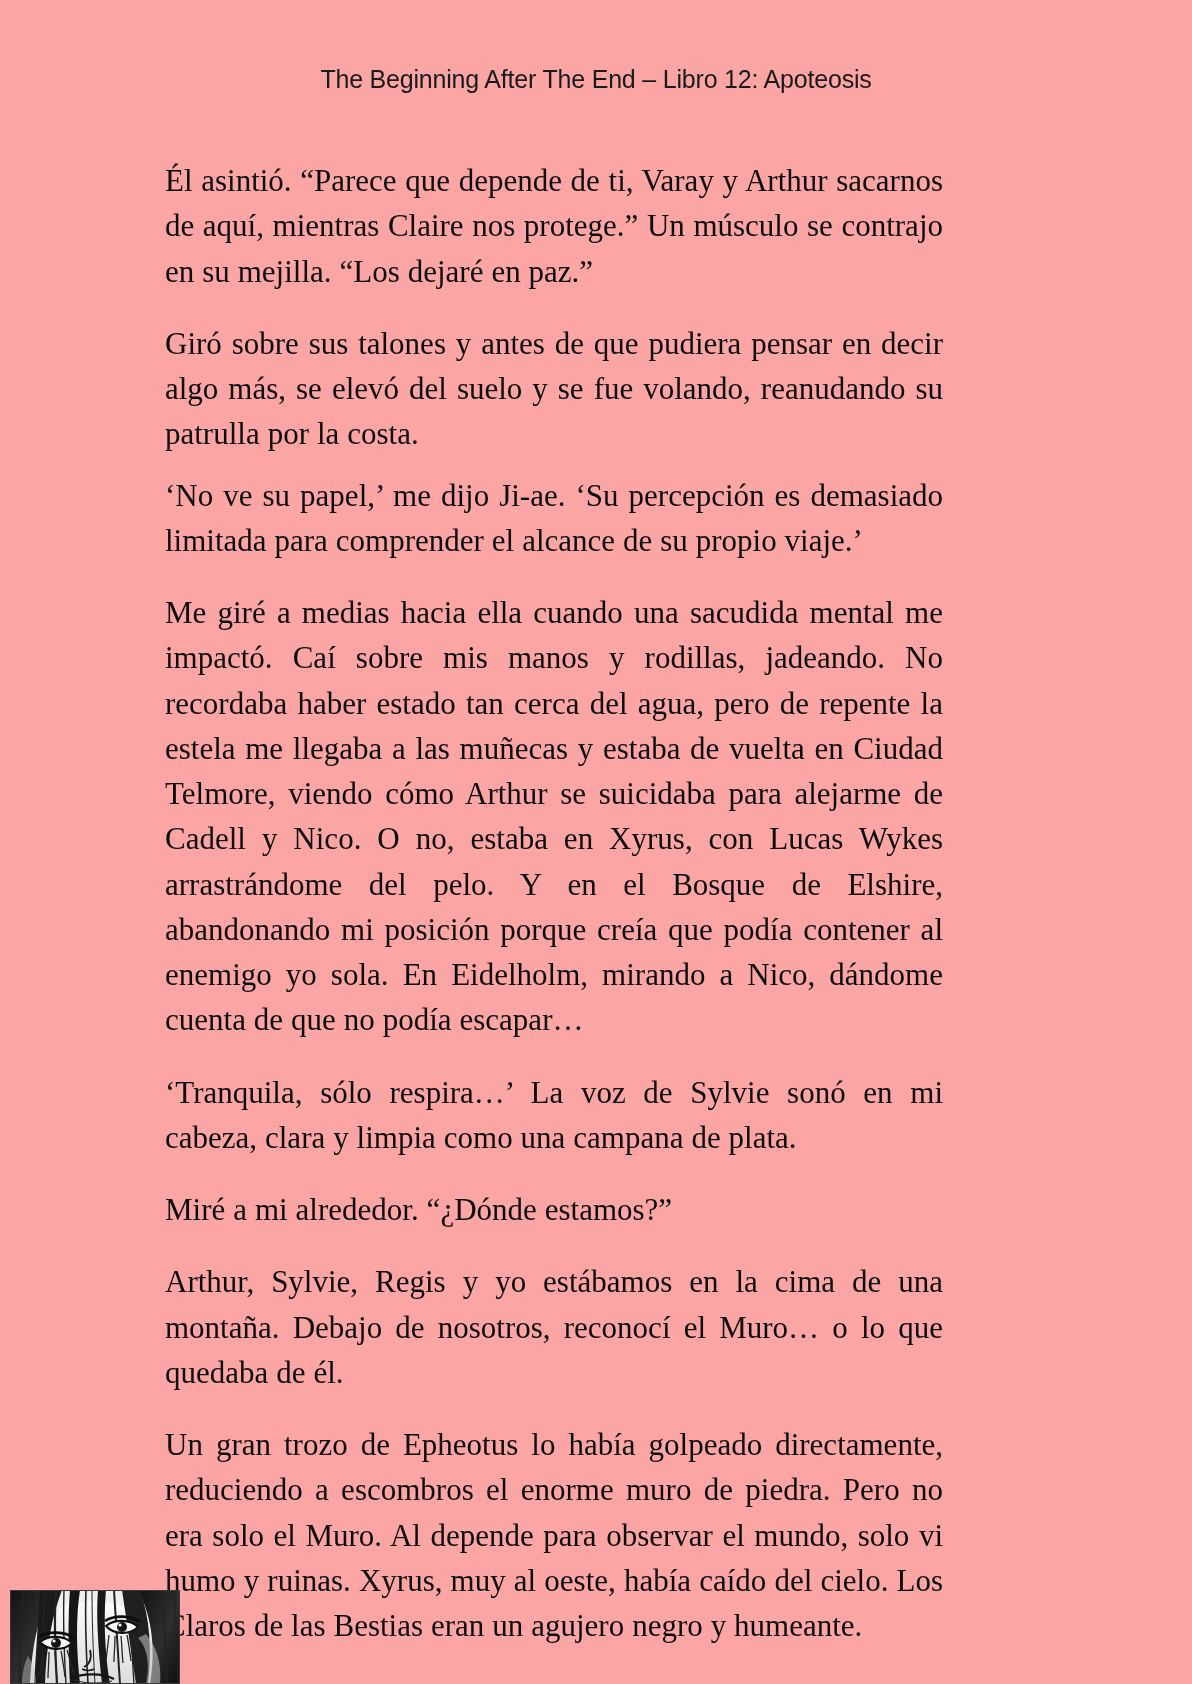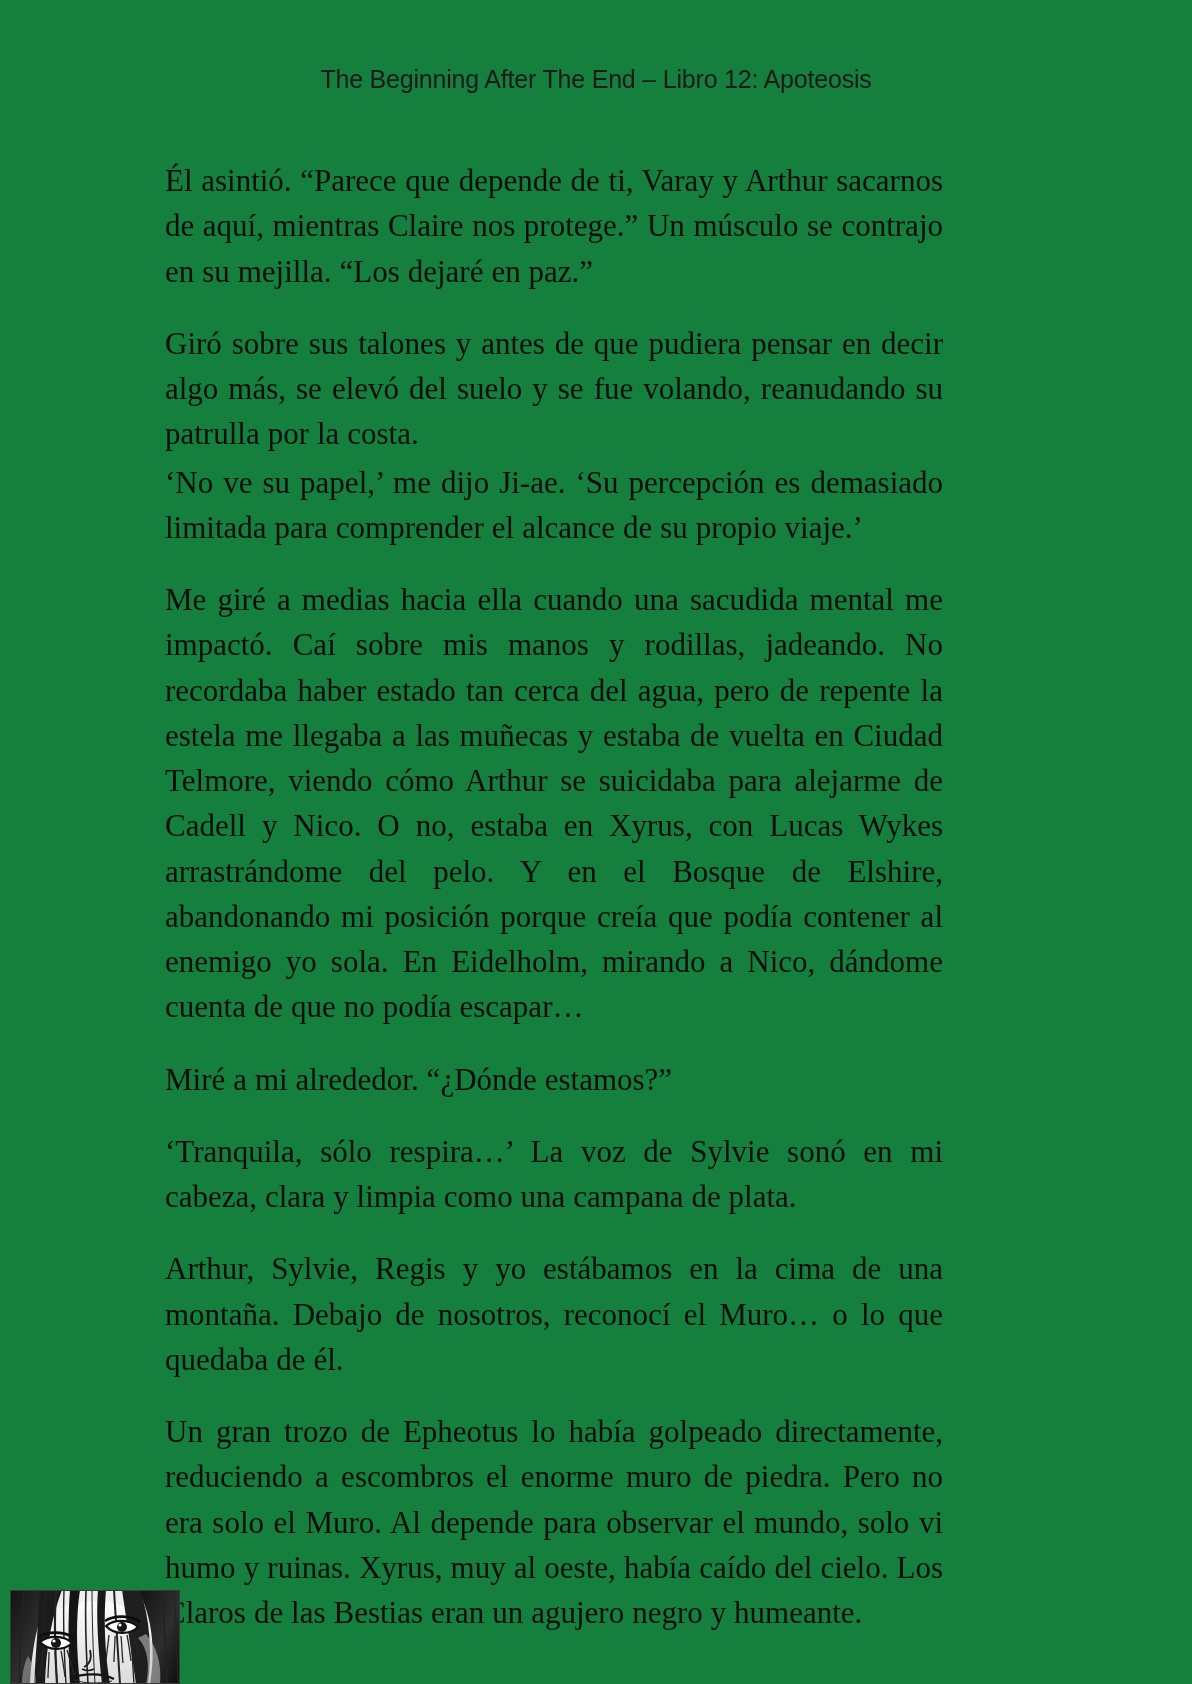--- a/index.html
+++ b/index.html
@@ -12,21 +12,21 @@
     height: 1684px;
     position: relative;
     overflow: hidden;
     font-family: "Liberation Serif", serif;
     color: #000000;
   }
 
   .page {
     position: absolute;
     inset: 0;
-    background: #15803d;
+    background: #fca5a5;
   }
 
   
   .doc-header {
     position: absolute;
     left: 0;
     top: 62px;
     width: 1192px;
     text-align: center;
     font-family: "Liberation Sans", sans-serif;
@@ -52,21 +52,21 @@
     font-family: "Liberation Serif", serif;
     font-size: 31px;
     line-height: 1.46;
     text-align: justify;
     text-justify: inter-word;
     margin: 0 0 27px 0;
     color: #0d0d0d;
     word-spacing: 0.2px;
   }
   .para.tight {
-    margin-bottom: 3px;
+    margin-bottom: 16px;
   }
   .para:last-child {
     margin-bottom: 0;
   }
 
   
   .illustration {
     position: absolute;
     left: 10px;
     top: 1590px;
@@ -88,22 +88,22 @@
 
   <div class="doc-header">
     <span class="hline">The Beginning After The End – Libro 12: Apoteosis</span>
   </div>
 
   <div class="body-col">
     <p class="para">Él asintió. “Parece que depende de ti, Varay y Arthur sacarnos de aquí, mientras Claire nos protege.” Un músculo se contrajo en su mejilla. “Los dejaré en paz.”</p>
     <p class="para tight">Giró sobre sus talones y antes de que pudiera pensar en decir algo más, se elevó del suelo y se fue volando, reanudando su patrulla por la costa.</p>
     <p class="para">‘No ve su papel,’ me dijo Ji-ae. ‘Su percepción es demasiado limitada para comprender el alcance de su propio viaje.’</p>
     <p class="para">Me giré a medias hacia ella cuando una sacudida mental me impactó. Caí sobre mis manos y rodillas, jadeando. No recordaba haber estado tan cerca del agua, pero de repente la estela me llegaba a las muñecas y estaba de vuelta en Ciudad Telmore, viendo cómo Arthur se suicidaba para alejarme de Cadell y Nico. O no, estaba en Xyrus, con Lucas Wykes arrastrándome del pelo. Y en el Bosque de Elshire, abandonando mi posición porque creía que podía contener al enemigo yo sola. En Eidelholm, mirando a Nico, dándome cuenta de que no podía escapar…</p>
+    <p class="para">‘Tranquila, sólo respira…’ La voz de Sylvie sonó en mi cabeza, clara y limpia como una campana de plata.</p>
     <p class="para">Miré a mi alrededor. “¿Dónde estamos?”</p>
-    <p class="para">‘Tranquila, sólo respira…’ La voz de Sylvie sonó en mi cabeza, clara y limpia como una campana de plata.</p>
     <p class="para">Arthur, Sylvie, Regis y yo estábamos en la cima de una montaña. Debajo de nosotros, reconocí el Muro… o lo que quedaba de él.</p>
     <p class="para">Un gran trozo de Epheotus lo había golpeado directamente, reduciendo a escombros el enorme muro de piedra. Pero no era solo el Muro. Al depende para observar el mundo, solo vi humo y ruinas. Xyrus, muy al oeste, había caído del cielo. Los Claros de las Bestias eran un agujero negro y humeante.</p>
   </div>
 
   <div class="illustration">
     <svg viewBox="0 0 170 94" xmlns="http://www.w3.org/2000/svg" aria-hidden="true">
       <defs>
         <linearGradient id="skin" x1="0" y1="0" x2="0" y2="1">
           <stop offset="0%" stop-color="#fbfbfb"></stop>
           <stop offset="100%" stop-color="#dcdcdc"></stop>

